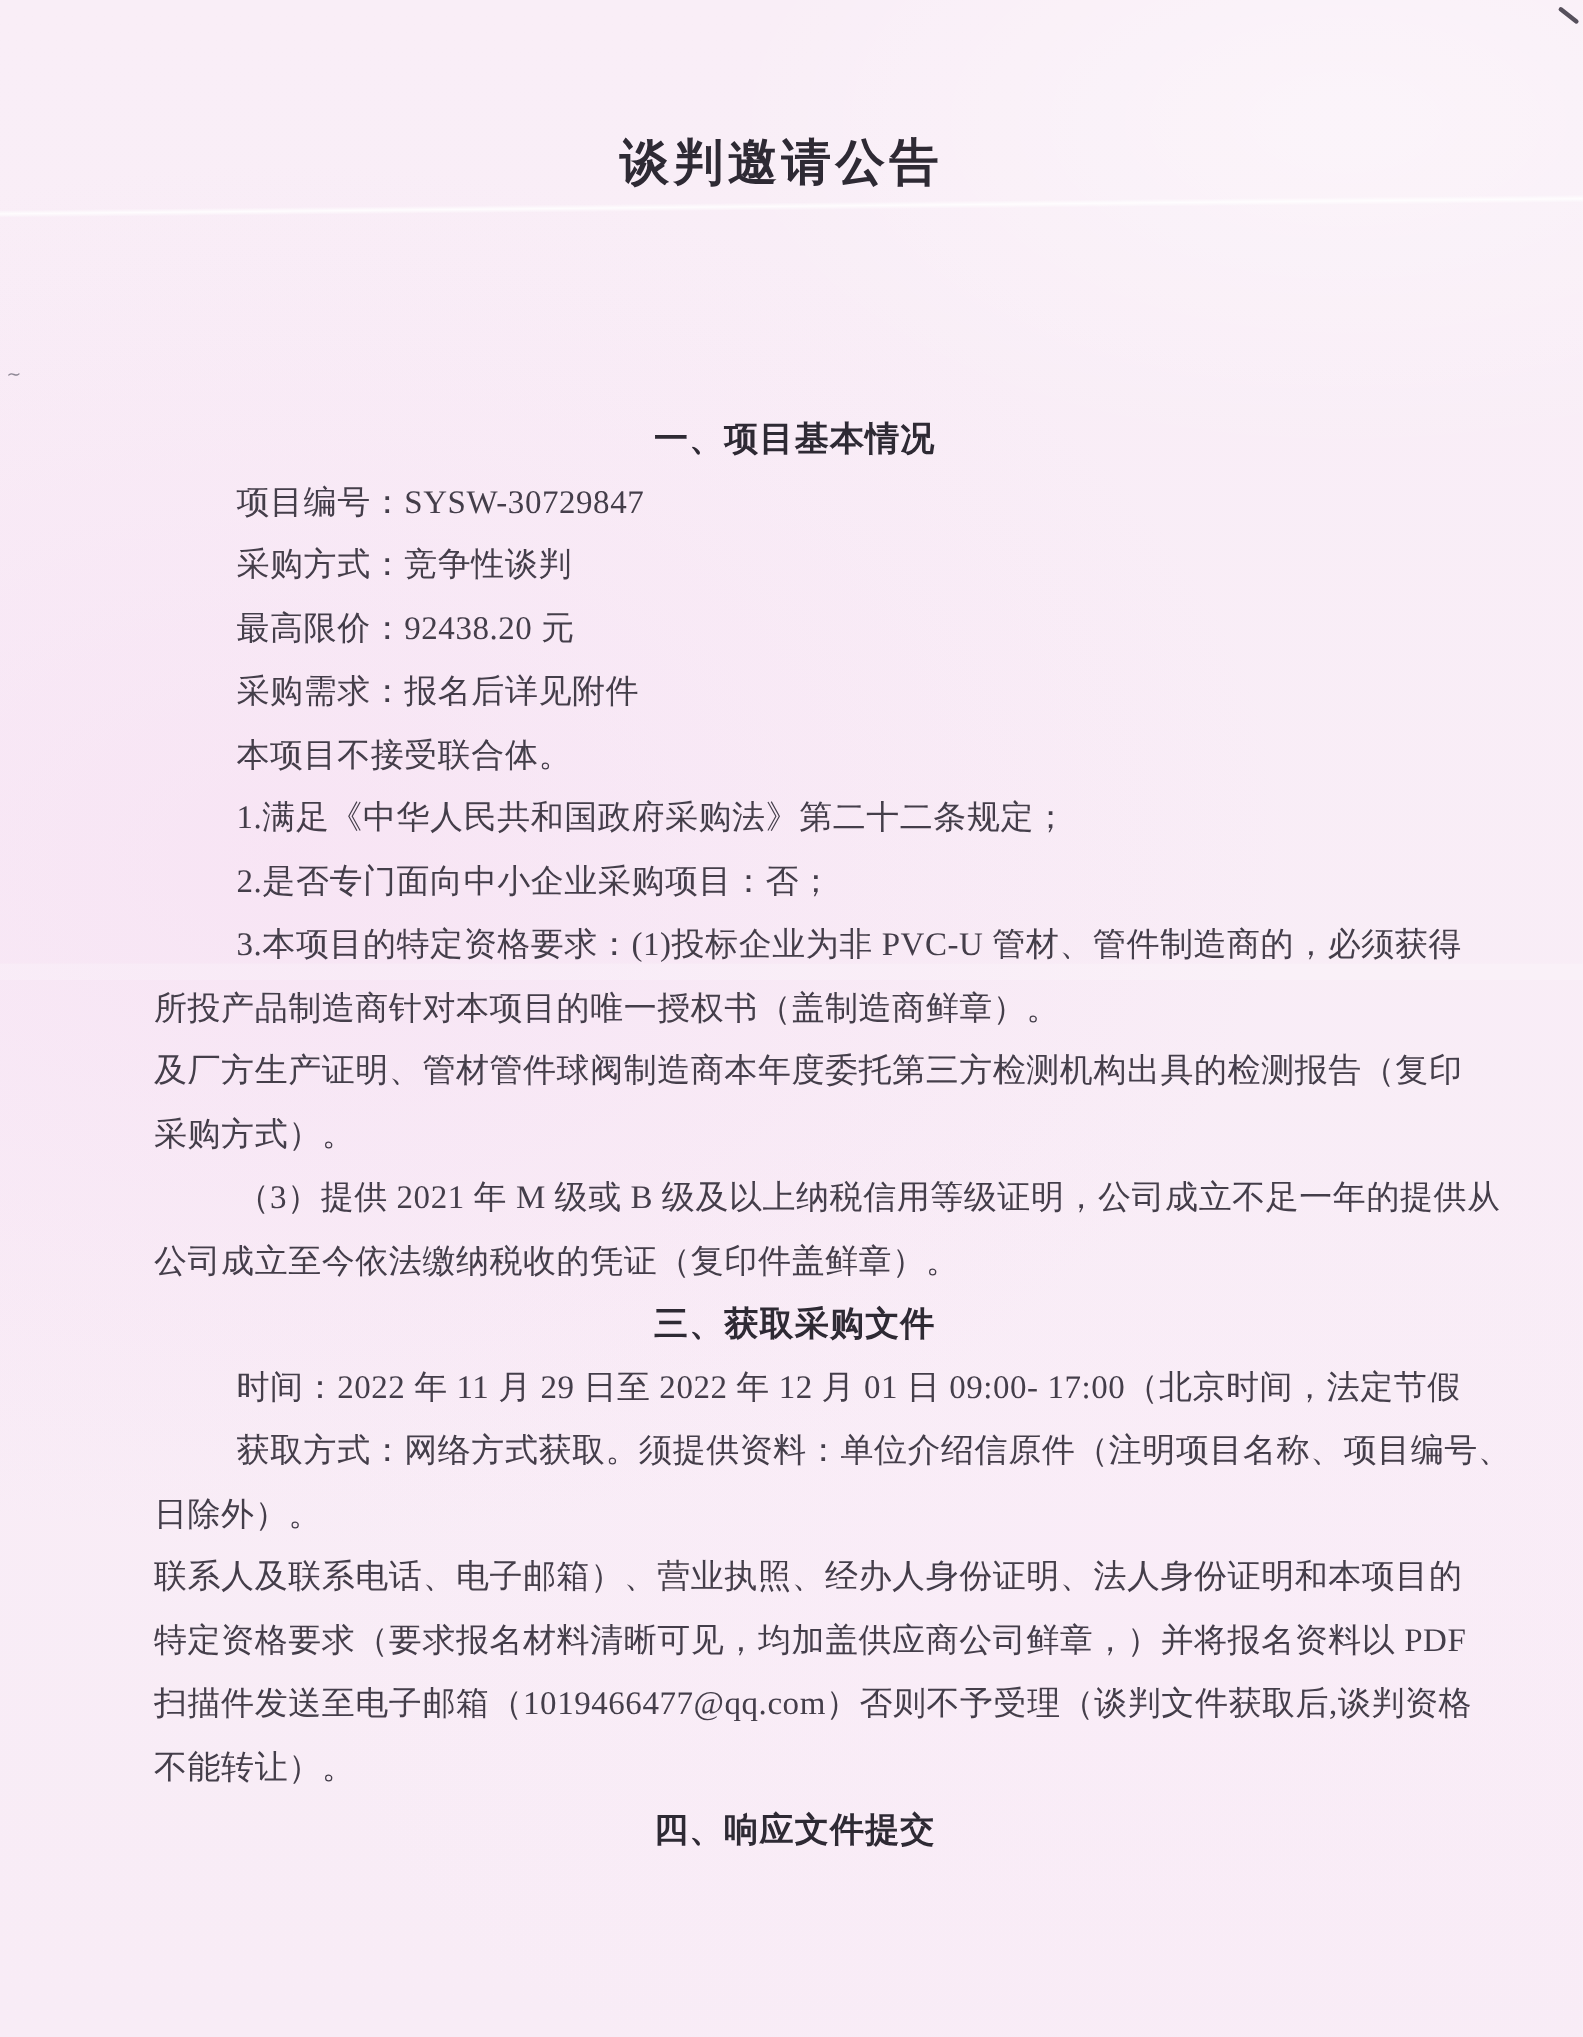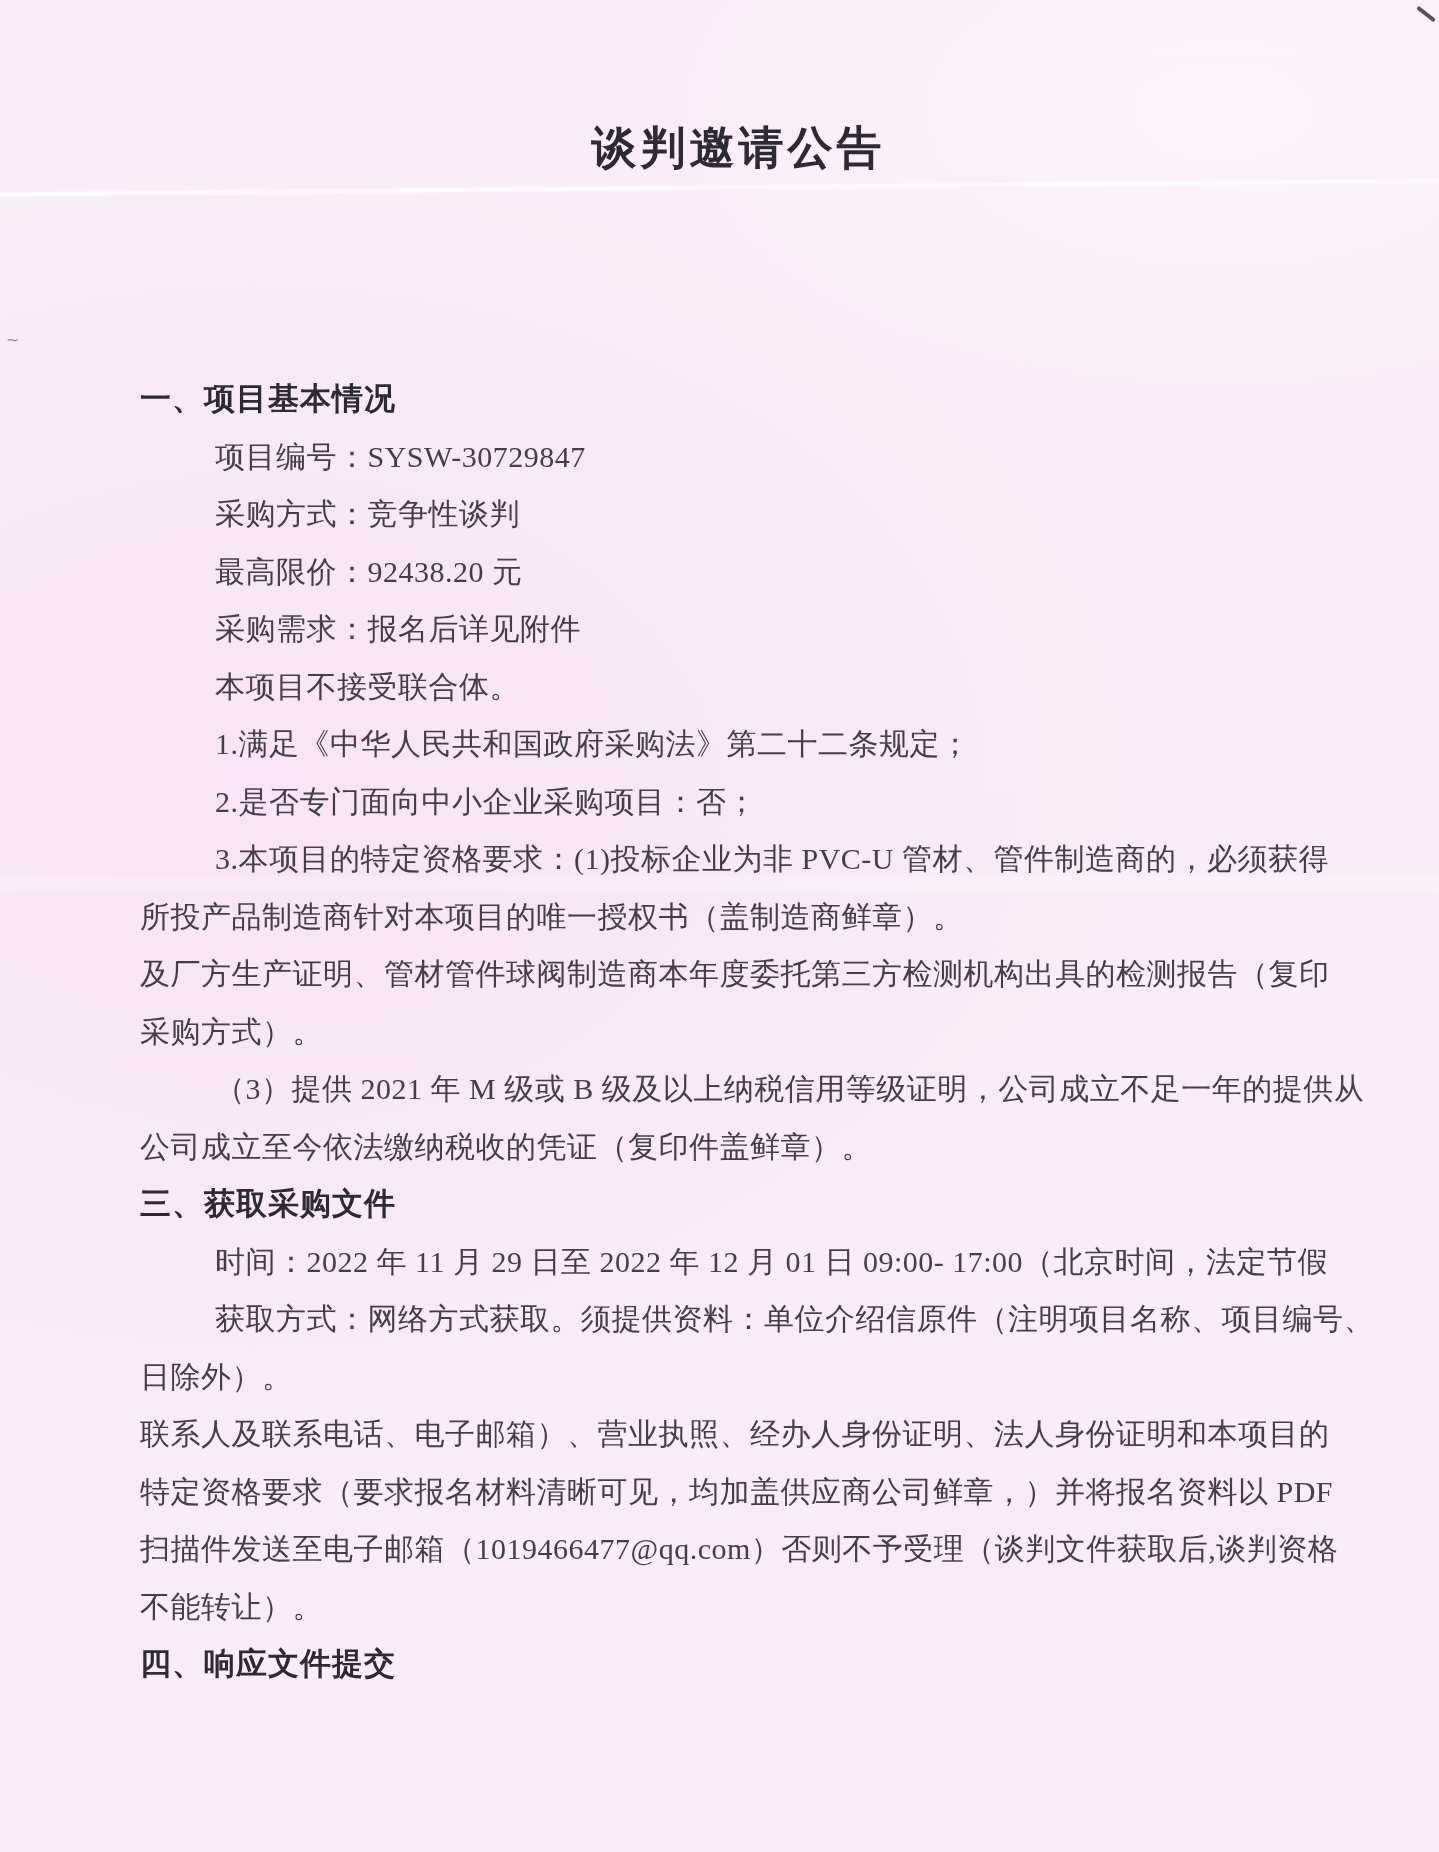--- a/index.html
+++ b/index.html
@@ -39,21 +39,21 @@
   .edge-mark {
     position: absolute;
     left: 6px; top: 330px;
     color: #8d8794;
     font-size: 16px;
     font-family: "DejaVu Sans", sans-serif;
   }
 
   .doc-title {
     position: absolute;
-    top: 118px; left: 156px; width: 1165px;
+    top: 118px; left: 128px; width: 1165px;
     text-align: center;
     font-size: 45px;
     font-weight: 700;
     letter-spacing: 4px;
     color: #2e2a34;
   }
 
   .content {
     position: absolute;
     top: 370px; left: 140px; width: 1165px;
@@ -64,20 +64,21 @@
     line-height: 57.5px;
     white-space: nowrap;
     letter-spacing: 0.5px;
   }
   .heading {
     font-family: "Liberation Sans", "DejaVu Sans", sans-serif;
     font-weight: 700;
     font-size: 31px;
     color: #2e2a34;
     letter-spacing: 1px;
+    text-align: center;
   }
   .para { text-indent: 75px; }
   .cont { text-indent: 0; }
   .fill {
     text-align: justify;
     text-align-last: justify;
     text-justify: inter-character;
   }
 </style>
 </head>

